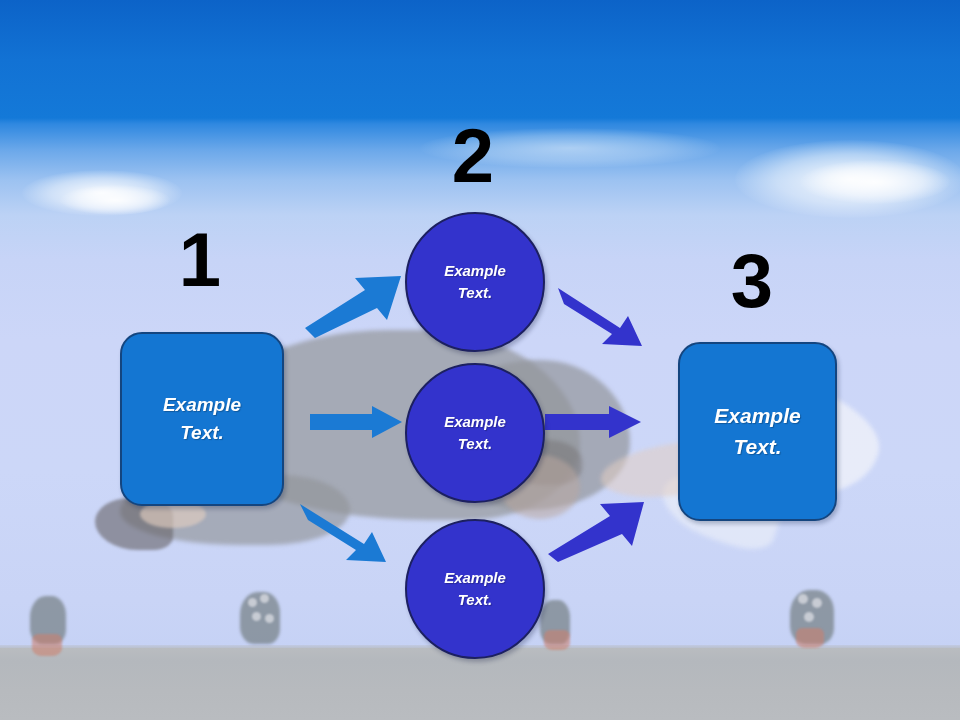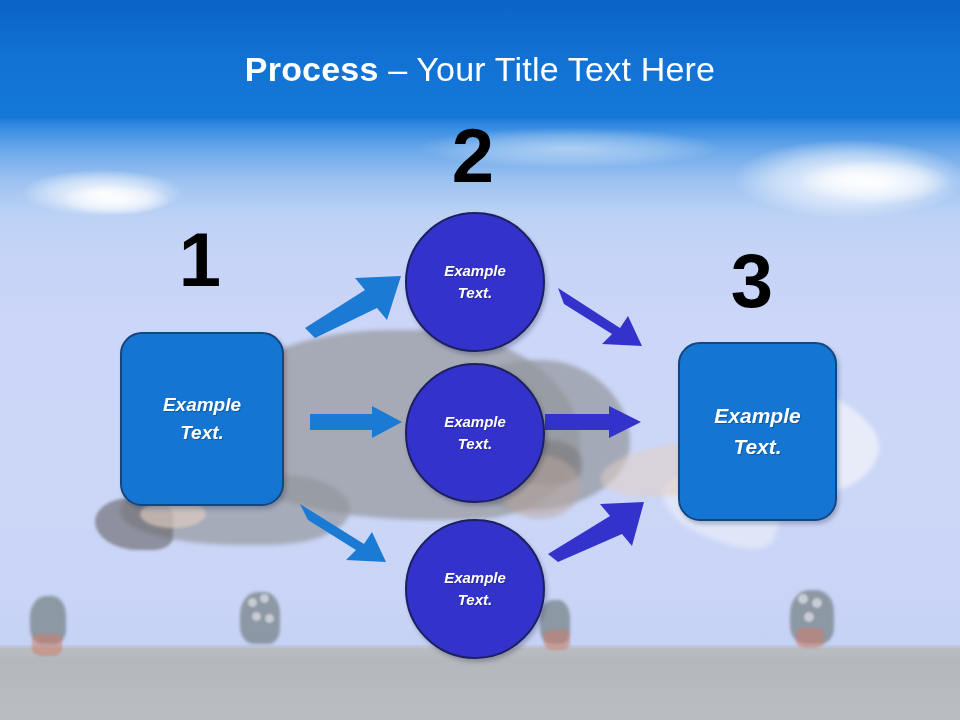--- a/index.html
+++ b/index.html
@@ -274,23 +274,20 @@
   <div class="photo foliage" style="left:540px; top:600px; width:30px; height:44px;"></div>
   <div class="photo pot" style="left:544px; top:630px; width:26px; height:20px;"></div>
 
   <div class="photo foliage" style="left:790px; top:590px; width:44px; height:54px;"></div>
   <div class="photo blossom" style="left:798px; top:594px; width:10px; height:10px;"></div>
   <div class="photo blossom" style="left:812px; top:598px; width:10px; height:10px;"></div>
   <div class="photo blossom" style="left:804px; top:612px; width:10px; height:10px;"></div>
   <div class="photo pot" style="left:796px; top:628px; width:28px; height:20px;"></div>
 
   <div class="title-band"></div>
-  <div class="slide-title">
-    <span class="bold">Process</span><span class="light"> – </span><span class="light">Your Title Text Here</span>
-  </div>
 
   <div class="step-num" id="num1">1</div>
   <div class="step-num" id="num2">2</div>
   <div class="step-num" id="num3">3</div>
 
   <div class="arrow" id="arrow-lt" style="left:305px; top:276px;">
     <svg width="100" height="62" viewBox="0 0 100 62">
       <polygon points="0,52 60,14 50,2 96,0 82,44 72,32 10,62" fill="#1b7ad4"></polygon>
     </svg>
   </div>

